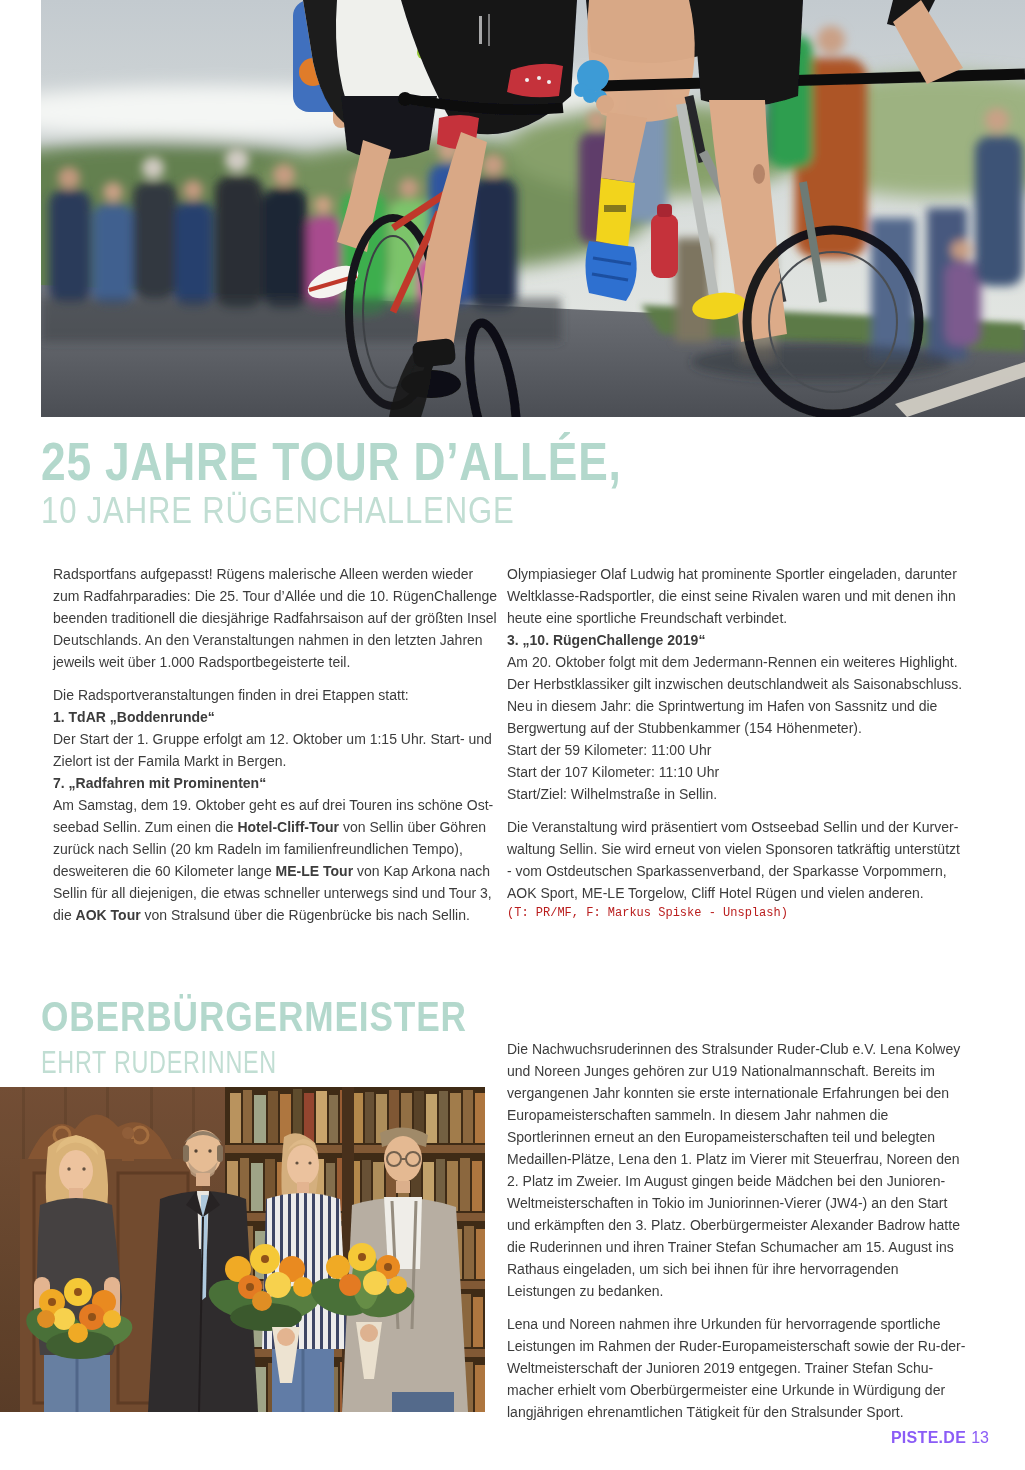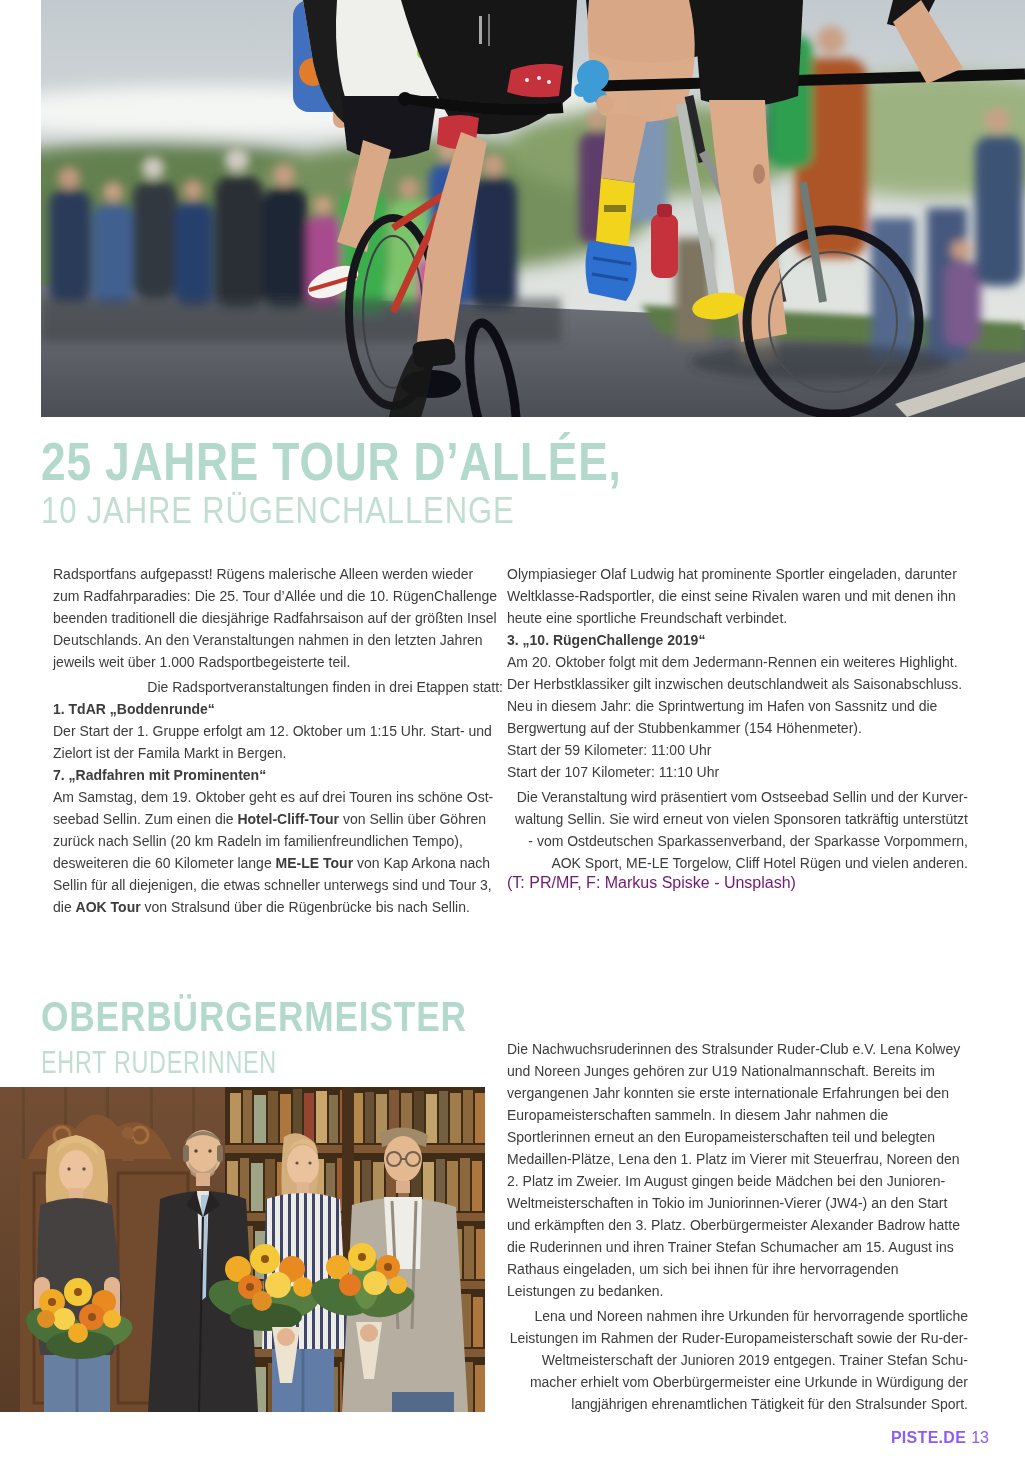--- a/index.html
+++ b/index.html
@@ -14,24 +14,24 @@
           transform-origin:left top;white-space:nowrap;letter-spacing:1px;}
   #title1{top:434px;font-size:54px;transform:scaleX(0.82);}
   #subtitle1{top:492px;font-size:37px;transform:scaleX(0.84);}
   #title2{top:996px;font-size:42px;transform:scaleX(0.84);}
   #subtitle2{top:1046px;font-size:32px;transform:scaleX(0.73);}
   .col{position:absolute;font-size:14px;line-height:22px;color:#3c3c3c;}
   #col-left1{left:53px;top:563px;width:450px;}
   #col-right1{left:507px;top:563px;width:461px;}
   #col-right2{left:507px;top:1038px;width:461px;}
   .col p{margin:0;}
-  .col p.gap{margin-top:3px;text-align:right;}
+  .col p.gap{margin-top:11px;}
   .bh{font-weight:700;}
   b{font-weight:700;}
-  .caption{font-size:16px;line-height:18px;margin-top:6px;color:#701a75;}
+  .caption{font-size:12px;line-height:18px;margin-top:6px;color:#b91c1c;font-family:Liberation Mono, monospace;}
   .footer{position:absolute;right:60px;top:1429px;font-size:16px;color:#8b5cf6;}
   .footer .brand{font-weight:700;letter-spacing:0.3px;}
   .footer .pnum{font-weight:400;margin-left:5px;}
 </style>
 </head>
 <body>
 
 <div class="page">
 
   <svg id="hero" class="photo" width="984" height="417" viewBox="0 0 984 417">
@@ -197,20 +197,21 @@
     <p class="bh">7. „Radfahren mit Prominenten“</p>
     <p><span>Am Samstag, dem 19. Oktober geht es auf drei Touren ins schöne Ost-seebad Sellin. Zum einen die </span><b>Hotel-Cliff-Tour</b><span> von Sellin über Göhren zurück nach Sellin (20 km Radeln im familienfreundlichen Tempo), desweiteren die 60 Kilometer lange </span><b>ME-LE Tour</b><span> von Kap Arkona nach Sellin für all diejenigen, die etwas schneller unterwegs sind und Tour 3, die </span><b>AOK Tour</b><span> von Stralsund über die Rügenbrücke bis nach Sellin.</span></p>
   </div>
 
   <div id="col-right1" class="col">
     <p>Olympiasieger Olaf Ludwig hat prominente Sportler eingeladen, darunter Weltklasse-Radsportler, die einst seine Rivalen waren und mit denen ihn heute eine sportliche Freundschaft verbindet.</p>
     <p class="bh">3. „10. RügenChallenge 2019“</p>
     <p>Am 20. Oktober folgt mit dem Jedermann-Rennen  ein weiteres Highlight. Der Herbstklassiker gilt inzwischen deutschlandweit als Saisonabschluss. Neu in diesem Jahr: die Sprintwertung im Hafen von Sassnitz und die Bergwertung auf der Stubbenkammer (154 Höhenmeter).</p>
     <p>Start der 59 Kilometer: 11:00 Uhr</p>
     <p>Start der 107 Kilometer: 11:10 Uhr</p>
+    <p>Start/Ziel: Wilhelmstraße in Sellin.</p>
     <p class="gap">Die Veranstaltung wird präsentiert vom Ostseebad Sellin und der Kurver-waltung Sellin. Sie wird erneut von vielen Sponsoren tatkräftig unterstützt - vom Ostdeutschen Sparkassenverband, der Sparkasse Vorpommern, AOK Sport, ME-LE Torgelow, Cliff Hotel Rügen und vielen anderen.</p>
     <p class="caption">(T: PR/MF, F: Markus Spiske - Unsplash)</p>
   </div>
 
   <div id="title2" class="h-bold">OBERBÜRGERMEISTER</div>
   <div id="subtitle2" class="h-light">EHRT RUDERINNEN</div>
 
   <svg id="ceremony" class="photo" width="485" height="325" viewBox="0 0 485 325">
     <defs>
       <linearGradient id="wood" x1="0" y1="0" x2="0" y2="1">

